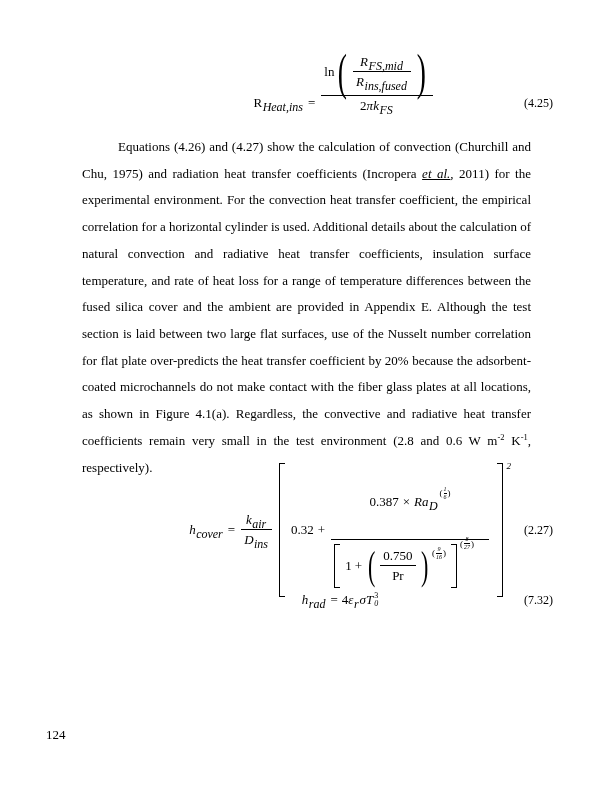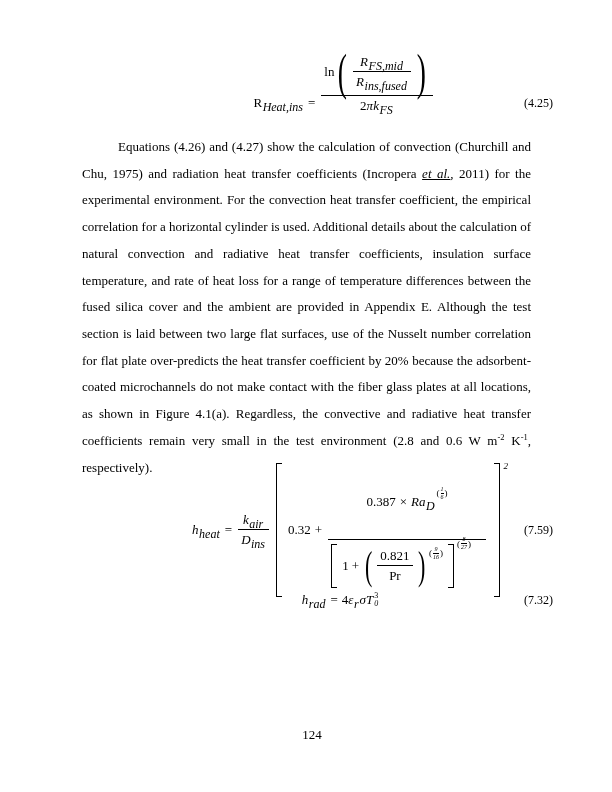--- a/index.html
+++ b/index.html
@@ -47,21 +47,21 @@
   .tss .tsup { font-style:normal; }
   .tss .tsub { font-style:italic; }
   
   .body-text {
     position:absolute; top:134px; left:82px; width:449px;
     font-size:13px; line-height:26.7px; text-align:justify; text-indent:36px;
   }
   .seg-italic { font-style:italic;text-decoration:underline; }
   .seg-sup { font-size:8.5px; position:relative; top:-5px; }
   
-  .page-num-wrap { position:absolute; top:727px; left:0; width:556px; display:flex; justify-content:center; }
+  .page-num-wrap { position:absolute; top:727px; left:12px; width:556px; display:flex; }
   .page-num-wrap span { transform:translateX(34px); font-size:13px; }
 </style>
 </head>
 <body>
 
 <div class="page">
 
   <div class="eq-block" style="top:64px; height:78px;">
     <div class="eq-center" style="transform:translateX(38px);">
       <span class="eq-row">
@@ -95,21 +95,21 @@
     </div>
     <span class="eq-label">(4.25)</span>
   </div>
 
   <div class="body-text"><span>Equations (4.26) and (4.27) show the calculation of convection (Churchill and Chu, 1975) and radiation heat transfer coefficients (Incropera </span><span class="seg-italic">et al.</span><span>, 2011) for the experimental environment. For the convection heat transfer coefficient, the empirical correlation for a horizontal cylinder is used. Additional details about the calculation of natural convection and radiative heat transfer coefficients, insulation surface temperature, and rate of heat loss for a range of temperature differences between the fused silica cover and the ambient are provided in Appendix E. Although the test section is laid between two large flat surfaces, use of the Nusselt number correlation for flat plate over-predicts the heat transfer coefficient by 20% because the adsorbent-coated microchannels do not make contact with the fiber glass plates at all locations, as shown in Figure 4.1(a). Regardless, the convective and radiative heat transfer coefficients remain very small in the test environment (2.8 and 0.6 W m</span><span class="seg-sup">-2</span><span> K</span><span class="seg-sup">-1</span><span>, respectively).</span></div>
 
   <div class="eq-block" style="top:478px; height:104px;">
     <div class="eq-center" style="transform:translateX(40px);">
       <span class="eq-row">
         <span class="tok it">h</span>
-          <span class="sb">heat</span>
+          <span class="sb">cover</span>
         <span class="tok sp">=</span>
         <span class="frac">
           <span class="fnum">
               <span class="tok it">k</span>
               <span class="sb">air</span>
             </span>
           <span class="fden line">
               <span class="tok it">D</span>
               <span class="sb">ins</span>
             </span>
@@ -136,21 +136,21 @@
               </span>
               <span class="fden line" style="padding-right:16px;">
                 <span class="braced2">
                   <span class="sqb l"></span>
                   <span class="brow2">
                     <span class="tok">1</span>
                     <span class="tok" style="margin:0 3px;">+</span>
                     <span class="bp bp36">(</span>
                     <span class="frac">
                       <span class="fnum">
-                          <span class="tok">0.821</span>
+                          <span class="tok">0.750</span>
                         </span>
                       <span class="fden line">
                           <span class="tok">Pr</span>
                         </span>
                     </span>
                     <span class="bp bp36">)</span>
                     <span class="texp raise2">
                         <span>(</span>
                         <span class="tfrac">
                           <span>9</span>
@@ -170,21 +170,21 @@
                     </span>
                 </span>
               </span>
             </span>
           </span>
           <span class="sqb r"></span>
           <span class="outer-exp">2</span>
         </span>
       </span>
     </div>
-    <span class="eq-label">(7.59)</span>
+    <span class="eq-label">(2.27)</span>
   </div>
 
   <div class="eq-block" style="top:586px; height:28px;">
     <div class="eq-center" style="transform:translateX(34px);">
       <span class="eq-row">
         <span class="tok it">h</span>
           <span class="sb">rad</span>
         <span class="tok sp">=</span>
         <span class="tok">4</span>
         <span class="tok it">ε</span>

